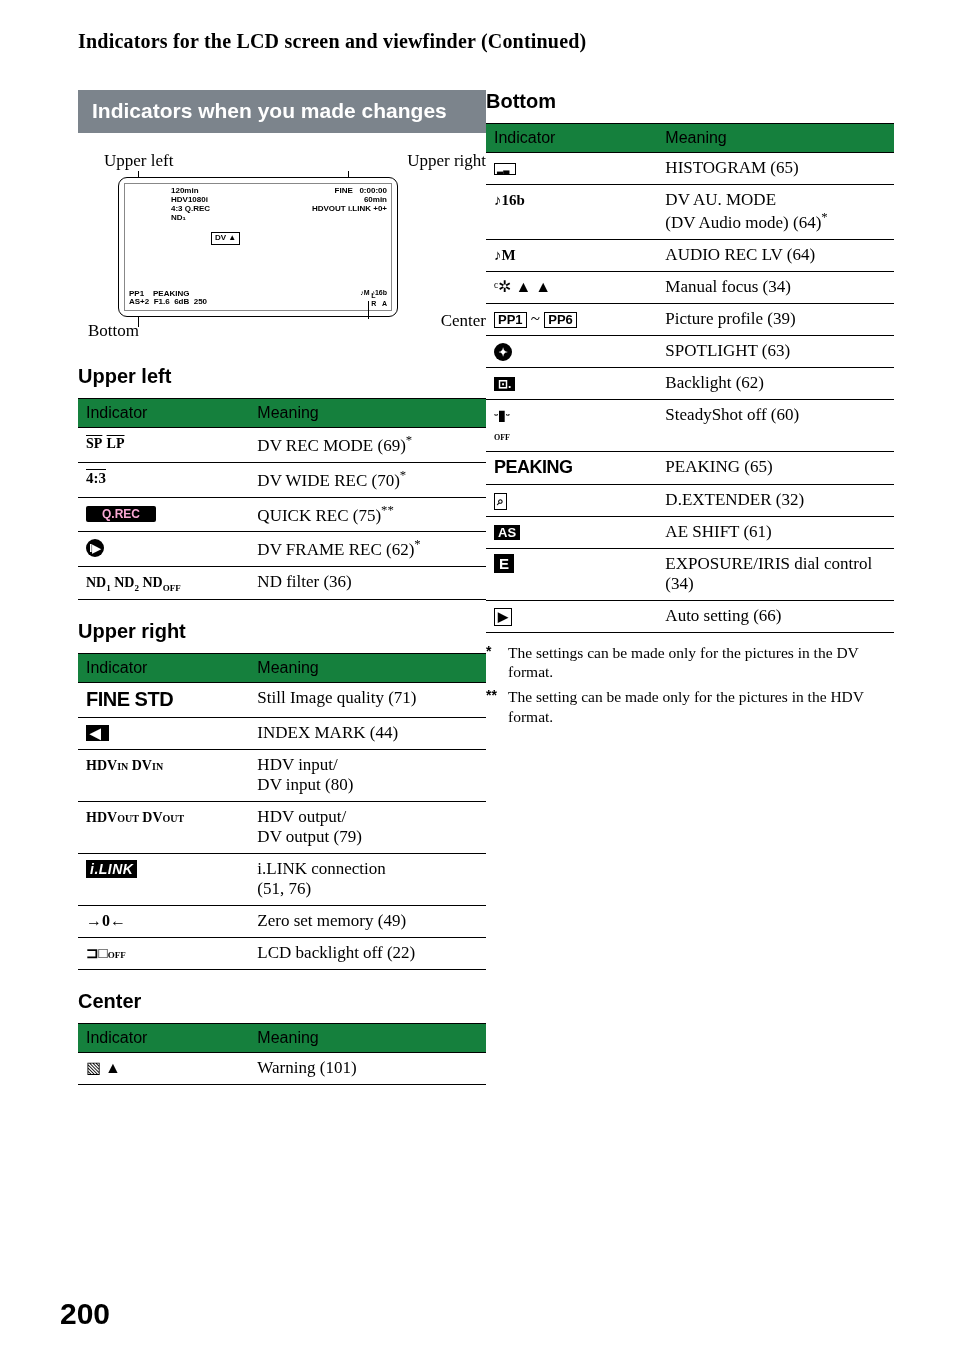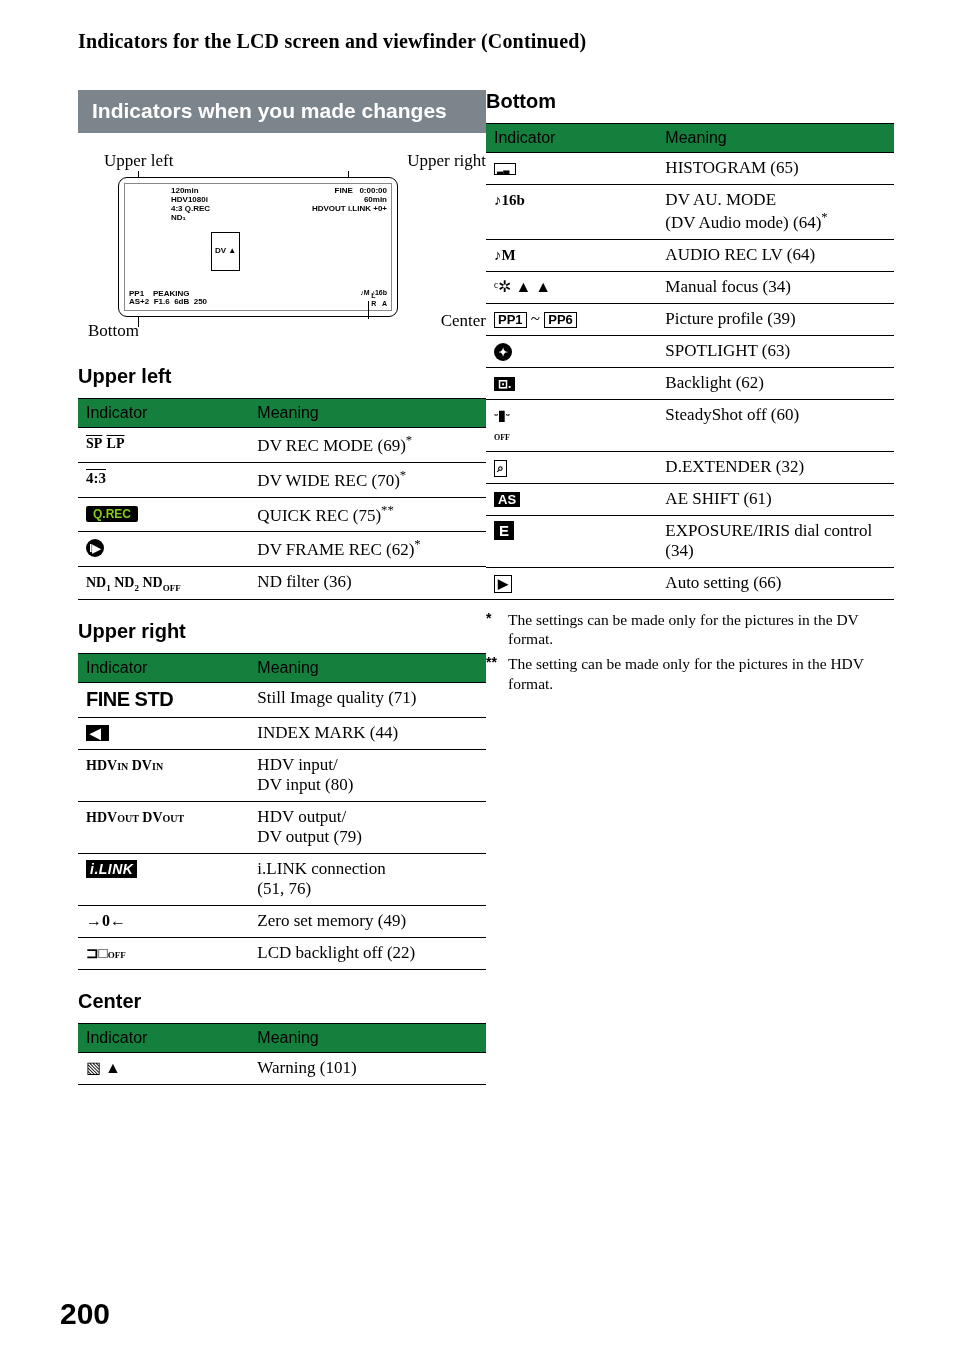--- a/index.html
+++ b/index.html
@@ -55,21 +55,21 @@
     border-radius:9px;
     background:#fff;
   }
   .sb-inner {
     position:absolute; inset:5px;
     border:1px solid #888;
   }
   .sb-text { font-family: Arial, sans-serif; font-size:8px; font-weight:bold; line-height:1.1; }
   .sb-tl { position:absolute; left:4px; top:3px;margin-left:42px; }
   .sb-tr { position:absolute; right:4px; top:3px; text-align:right; }
-  .sb-mid { position:absolute; left:86px; top:48px; border:1px solid #000; padding:14px 3px; font-size:8px; }
+  .sb-mid { position:absolute; left:86px; top:48px; border:1px solid #000; padding:1px 3px; font-size:8px; }
   .sb-bl { position:absolute; left:4px; bottom:3px; }
   .sb-br { position:absolute; right:4px; bottom:14px; font-size:7px; }
   .sb-brr { position:absolute; right:4px; bottom:3px; font-size:7px; }
   .pin { position:absolute; width:1px; background:#000; }
   .pin.tl { left:60px; top:26px; height:12px; }
   .pin.tr { left:270px; top:26px; height:12px; }
   .pin.bl { left:60px; top:172px; height:10px; }
   .pin.br { left:290px; top:156px; height:18px; }
 
   .section-head {
@@ -99,21 +99,21 @@
     border-bottom: 1px solid #000;
     vertical-align: top;
   }
   table.ind tbody tr:last-child td {
     border-bottom: 1.5px solid #000;
   }
   table.ind td:first-child { width: 42%; }
 
   .ind-sans { font-family: Liberation Serif, serif; font-weight:bold; }
   .ind-cond { font-family: "Arial Narrow", Arial, sans-serif; font-weight:bold; letter-spacing:-0.5px; font-size:20px; }
-  .ind-box { display:inline-block; background:#000; color:#84cc16; font-family:Arial,sans-serif; font-weight:bold; font-size:12px; padding:1px 7px; border-radius:2px; }
+  .ind-box { display:inline-block; background:#000; color:#f9a8d4; font-family:Arial,sans-serif; font-weight:bold; font-size:12px; padding:1px 16px; border-radius:2px; }
   .ind-box-sq { display:inline-block; background:#000; color:#fff; font-family:Arial,sans-serif; font-weight:bold; font-size:14px; padding:0px 4px; }
   .ind-outline { display:inline-block; border:1.5px solid #000; font-family:Arial,sans-serif; font-weight:bold; font-size:13px; padding:0 3px; line-height:1.1; }
   .overline { text-decoration: overline; }
   .small-sub { font-size:9px; vertical-align:sub; }
   .ilink { display:inline-block; background:#000; color:#fff; font-family:Arial,sans-serif; font-weight:bold; font-style:italic; font-size:14px; padding:1px 4px; letter-spacing:0.5px;}
   .circ { display:inline-block; width:18px; height:18px; border-radius:50%; background:#000; color:#fff; text-align:center; font-size:11px; line-height:18px; font-family:Arial,sans-serif; font-weight:bold;}
 
   .footnotes { font-size:15.5px; margin-top:10px; line-height:1.25; }
   .footnotes .fn { display:flex; gap:6px; margin-bottom:6px; }
   .footnotes .fn .mark { flex:0 0 16px; font-family:Arial,sans-serif; font-weight:bold; font-size:14px;}
@@ -294,20 +294,24 @@
           </tr>
           <tr>
             <td><span class="ind-box-sq" style="font-size:12px">⊡.</span></td>
             <td>Backlight (62)</td>
           </tr>
           <tr>
             <td><span class="ind-sans" style="font-size:14px">ᵕ▮ᵕ<br><span style="font-size:8px">OFF</span></span></td>
             <td>SteadyShot off (60)</td>
           </tr>
           <tr>
+            <td><span class="ind-cond" style="font-size:18px">PEAKING</span></td>
+            <td>PEAKING (65)</td>
+          </tr>
+          <tr>
             <td><span class="ind-sans" style="display:inline-block;border:1px solid #000;padding:0 2px;font-size:12px">⌕</span></td>
             <td>D.EXTENDER (32)</td>
           </tr>
           <tr>
             <td><span class="ind-box-sq" style="font-size:13px">AS</span></td>
             <td>AE SHIFT (61)</td>
           </tr>
           <tr>
             <td><span class="ind-box-sq" style="font-size:15px;padding:1px 5px">E</span></td>
             <td>EXPOSURE/IRIS dial control (34)</td>

